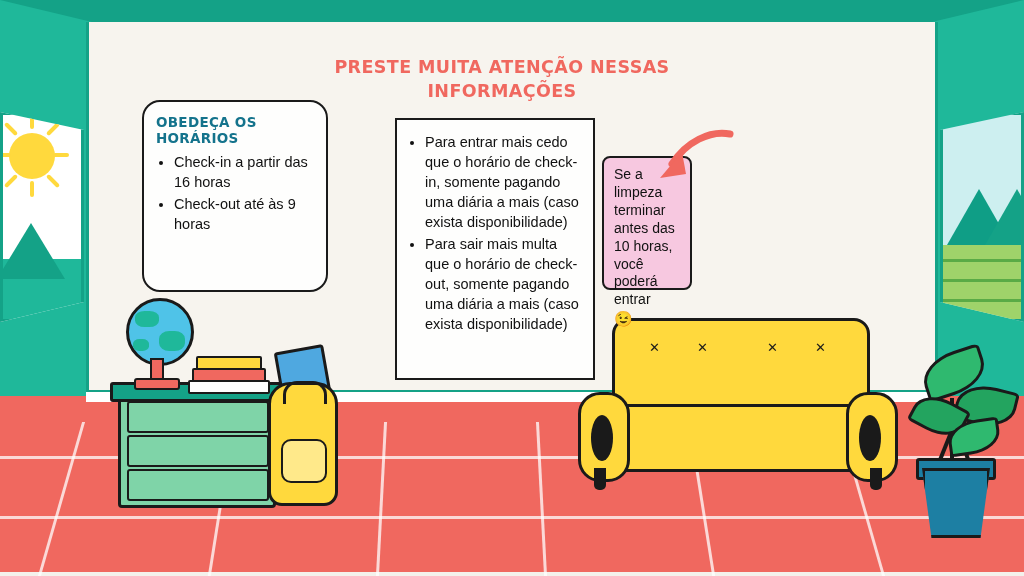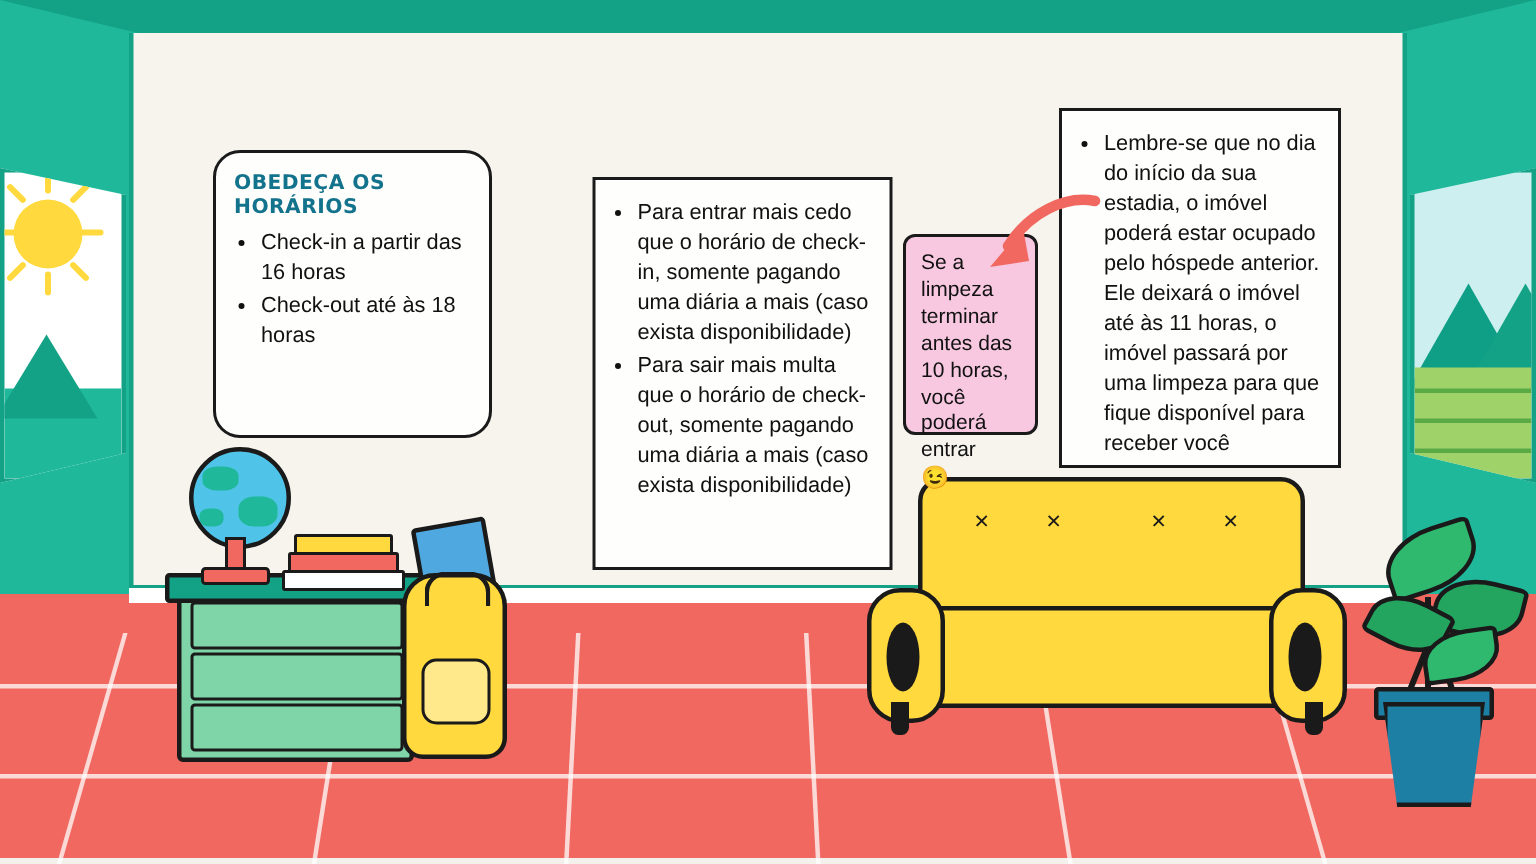--- a/index.html
+++ b/index.html
@@ -380,42 +380,38 @@
     <div class="stem" style="left:962px;top:424px;height:46px;transform:rotate(-18deg);"></div>
     <div class="leaf" style="left:922px;top:352px;width:58px;height:36px;transform:rotate(-18deg);"></div>
     <div class="leaf" style="left:956px;top:386px;width:54px;height:34px;transform:rotate(14deg);background:#23a45f;"></div>
     <div class="leaf" style="left:912px;top:398px;width:48px;height:30px;transform:rotate(28deg);background:#23a45f;"></div>
     <div class="leaf" style="left:948px;top:420px;width:46px;height:28px;transform:rotate(-8deg);"></div>
     <div class="pot-rim"></div>
     <div class="pot"></div>
   </div>
 
   <div class="headline">
+    <div>PRESTE MUITA ATENÇÃO NESSAS INFORMAÇÕES</div>
   </div>
 
   <div class="card" id="card-horarios">
     <div class="card-title">OBEDEÇA OS HORÁRIOS</div>
     <ul>
       <li>Check-in a partir das 16 horas</li>
-      <li>Check-out até às 18 horas</li>
+      <li>Check-out até às 9 horas</li>
     </ul>
   </div>
 
   <div class="card" id="card-entrada">
     <ul>
       <li>Para entrar mais cedo que o horário de check-in, somente pagando uma diária a mais (caso exista disponibilidade)</li>
       <li>Para sair mais multa que o horário de check-out, somente pagando uma diária a mais (caso exista disponibilidade)</li>
     </ul>
   </div>
 
-  <div class="card" id="card-lembrete">
-    <ul>
-      <li>Lembre-se que no dia do início da sua estadia, o imóvel poderá estar ocupado pelo hóspede anterior. Ele deixará o imóvel até às 11 horas, o imóvel passará por uma limpeza para que fique disponível para receber você</li>
-    </ul>
-  </div>
 
   <div class="pink-box">
     <p>Se a limpeza terminar antes das 10 horas, você poderá entrar</p>
     <span class="wink">😉</span>
   </div>
 
   <svg class="arrow" viewBox="0 0 84 58">
     <path d="M78 6 C58 2, 34 14, 20 36" stroke="#f0685f" stroke-width="7" fill="none" stroke-linecap="round"></path>
     <path d="M8 50 L30 24 L34 46 Z" fill="#f0685f"></path>
   </svg>

